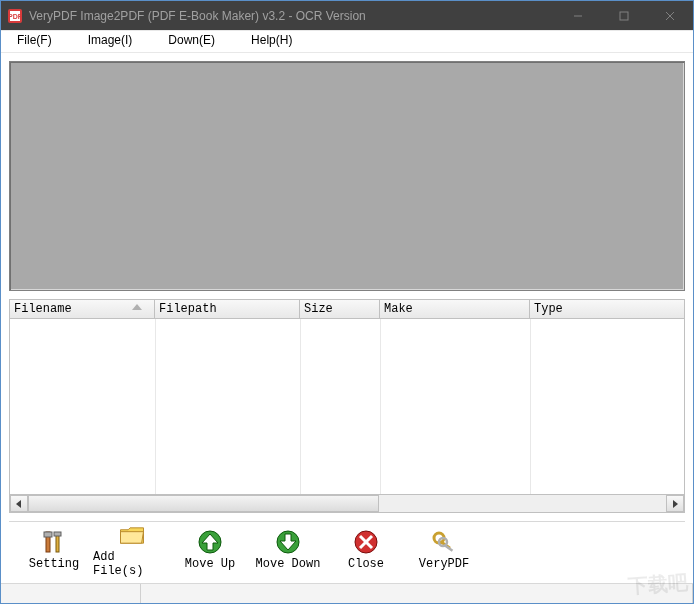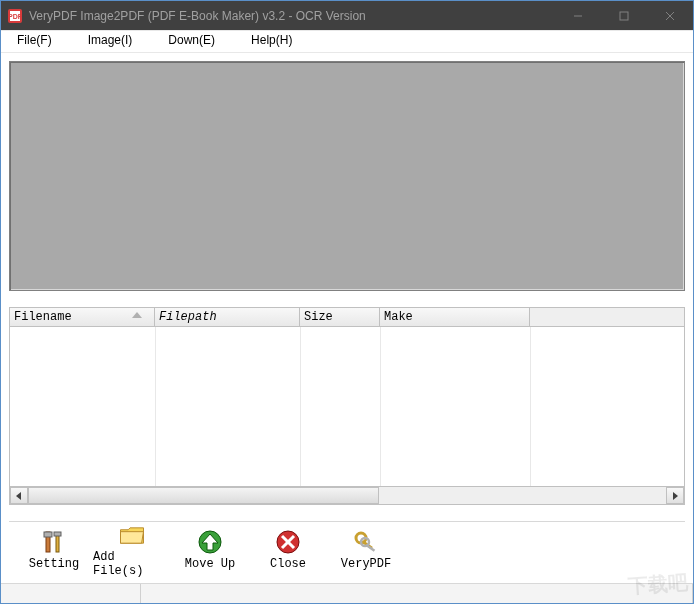--- a/index.html
+++ b/index.html
@@ -47,21 +47,21 @@
 .menu-item {
   padding: 2px 8px;
   font-size: 12px;
   color: #000;
 }
 .content-area {
   flex: 1;
   padding: 8px 8px 4px 8px;
   display: flex;
   flex-direction: column;
-  gap: 16px;
+  gap: 8px;
 }
 .preview-panel {
   height: 230px;
   background: #a9a9a9;
   border: 1px solid #808080;
   box-shadow: inset 1px 1px 0 #707070, inset -1px -1px 0 #d8d8d8;
 }
 .table-area {
   flex: 1;
   display: flex;
@@ -86,21 +86,21 @@
   background: linear-gradient(#f8f8f8,#e8e8e8);
 }
 .th-filename { width: 145px; position: relative; }
 .sort-ind {
   position: absolute; right: 12px; top: 4px;
   width: 0; height: 0;
   border-left: 5px solid transparent;
   border-right: 5px solid transparent;
   border-bottom: 6px solid #b0b0b0;
 }
-.th-filepath { width: 145px; font-style: italic; }
+.th-filepath { width: 145px; }
 .th-size { width: 80px; }
 .th-date { width: 150px; }
 .th-type { flex: 1; border-right: none; }
 .table-body {
   flex: 1;
   background: #fff;
   border: 1px solid #c0c0c0;
   border-top: none;
   position: relative;
 }
@@ -200,20 +200,21 @@
 
   <div class="table-area">
     <div class="table-header">
       <div class="th th-filename">
         <span>Filename</span>
         <span class="sort-ind"></span>
       </div>
       <div class="th th-filepath">Filepath</div>
       <div class="th th-size">Size</div>
       <div class="th th-date">Make</div>
+      <div class="th th-type">Type</div>
     </div>
     <div class="table-body">
       <div class="col-line" style="left:145px"></div>
       <div class="col-line" style="left:290px"></div>
       <div class="col-line" style="left:370px"></div>
       <div class="col-line" style="left:520px"></div>
     </div>
     <div class="hscroll">
       <div class="hs-btn">
         <svg width="8" height="8">
@@ -250,20 +251,27 @@
     </div>
     <div class="tool-btn">
       <svg class="tool-icon" viewBox="0 0 28 24">
         <circle cx="14" cy="12" r="11" fill="#3aa03a" stroke="#0d5a0d"></circle>
         <polygon points="14,4 22,13 17,13 17,20 11,20 11,13 6,13" fill="#fff" stroke="#0d5a0d"></polygon>
       </svg>
       <span>Move Up</span>
     </div>
     <div class="tool-btn">
       <svg class="tool-icon" viewBox="0 0 28 24">
+        <circle cx="14" cy="12" r="11" fill="#3aa03a" stroke="#0d5a0d"></circle>
+        <polygon points="14,20 22,11 17,11 17,4 11,4 11,11 6,11" fill="#fff" stroke="#0d5a0d"></polygon>
+      </svg>
+      <span>Move Down</span>
+    </div>
+    <div class="tool-btn">
+      <svg class="tool-icon" viewBox="0 0 28 24">
         <circle cx="14" cy="12" r="11" fill="#d03030" stroke="#7a0d0d"></circle>
         <line x1="8" y1="6" x2="20" y2="18" stroke="#fff" stroke-width="3"></line>
         <line x1="20" y1="6" x2="8" y2="18" stroke="#fff" stroke-width="3"></line>
       </svg>
       <span>Close</span>
     </div>
     <div class="tool-btn">
       <svg class="tool-icon" viewBox="0 0 28 24">
         <circle cx="9" cy="8" r="5" fill="none" stroke="#c9a030" stroke-width="3"></circle>
         <rect x="11" y="10" width="12" height="3" fill="#c9a030" transform="rotate(35 11 10)"></rect>

